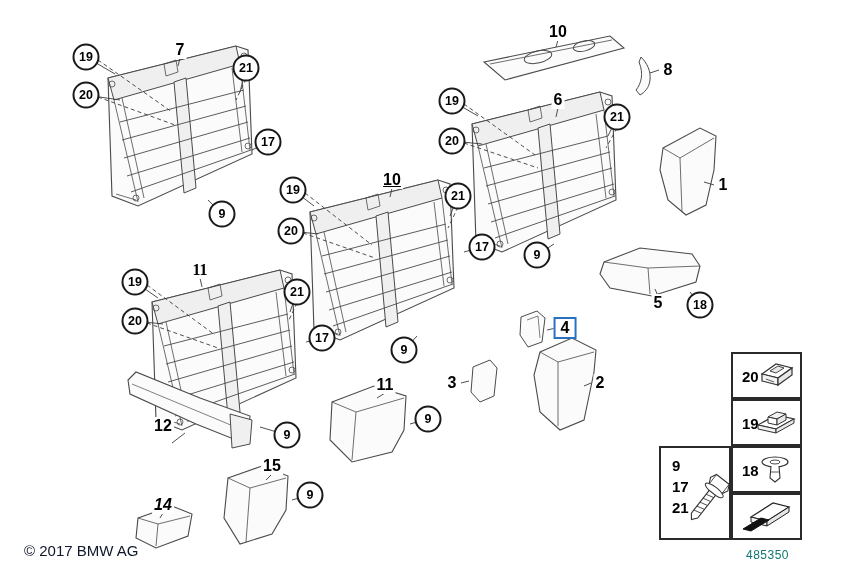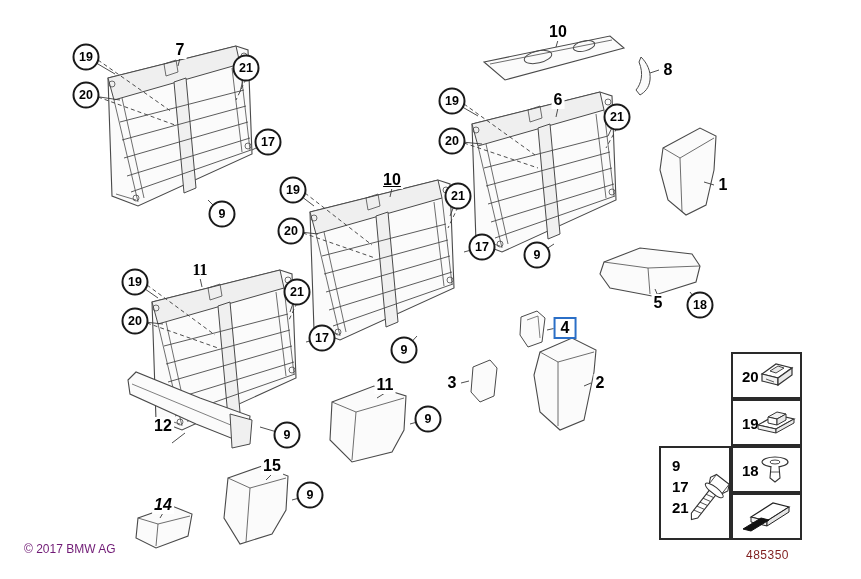--- a/index.html
+++ b/index.html
@@ -12,22 +12,22 @@
                   display:flex;align-items:center;justify-content:center;font-size:12.5px;line-height:1;}
   .callout.plain{font-size:16px;line-height:1;background:#fff;padding:1px 2px;}
   .callout.plain.selected{border:2px solid var(--hl,#2b6fc7);padding:1px 5px;}
   .legend-box{position:absolute;border:2px solid #2a2a2a;background:#fff;box-sizing:border-box;}
   .lg-num{position:absolute;left:9px;top:50%;transform:translateY(-50%);font-size:15px;font-weight:bold;color:#000;cursor:pointer;}
   .lg-icon{position:absolute;right:2px;top:50%;transform:translateY(-50%);}
   .screw-nums{position:absolute;left:11px;top:7px;font-size:15px;font-weight:bold;line-height:21px;color:#000;}
   .screw-nums div{cursor:pointer;}
   .screw-svg{position:absolute;right:3px;bottom:4px;transform:rotate(38deg);transform-origin:50% 30%;}
   .wedge-icon{position:absolute;left:50%;top:50%;transform:translate(-50%,-50%);}
-  .copyright{position:absolute;left:24px;top:542px;font-size:12px;color:#701a75;}
-  .diagram-number{position:absolute;left:746px;top:548px;font-size:12px;color:#7f1d1d;letter-spacing:.5px;}
+  .copyright{position:absolute;left:24px;top:542px;font-size:15px;color:#0f172a;}
+  .diagram-number{position:absolute;left:746px;top:548px;font-size:12px;color:#0f766e;letter-spacing:.5px;}
 </style>
 </head>
 <body>
 
 <div class="stage">
 
   <svg class="drawing" width="861" height="579" viewBox="0 0 861 579">
     <defs>
       <g id="carrier">
         <path d="M10,40 L138,8 L150,12 L154,116 L40,168 L14,158 Z" fill="#fbfbfb" stroke="#4a4a4a" stroke-width="1.1"></path>

